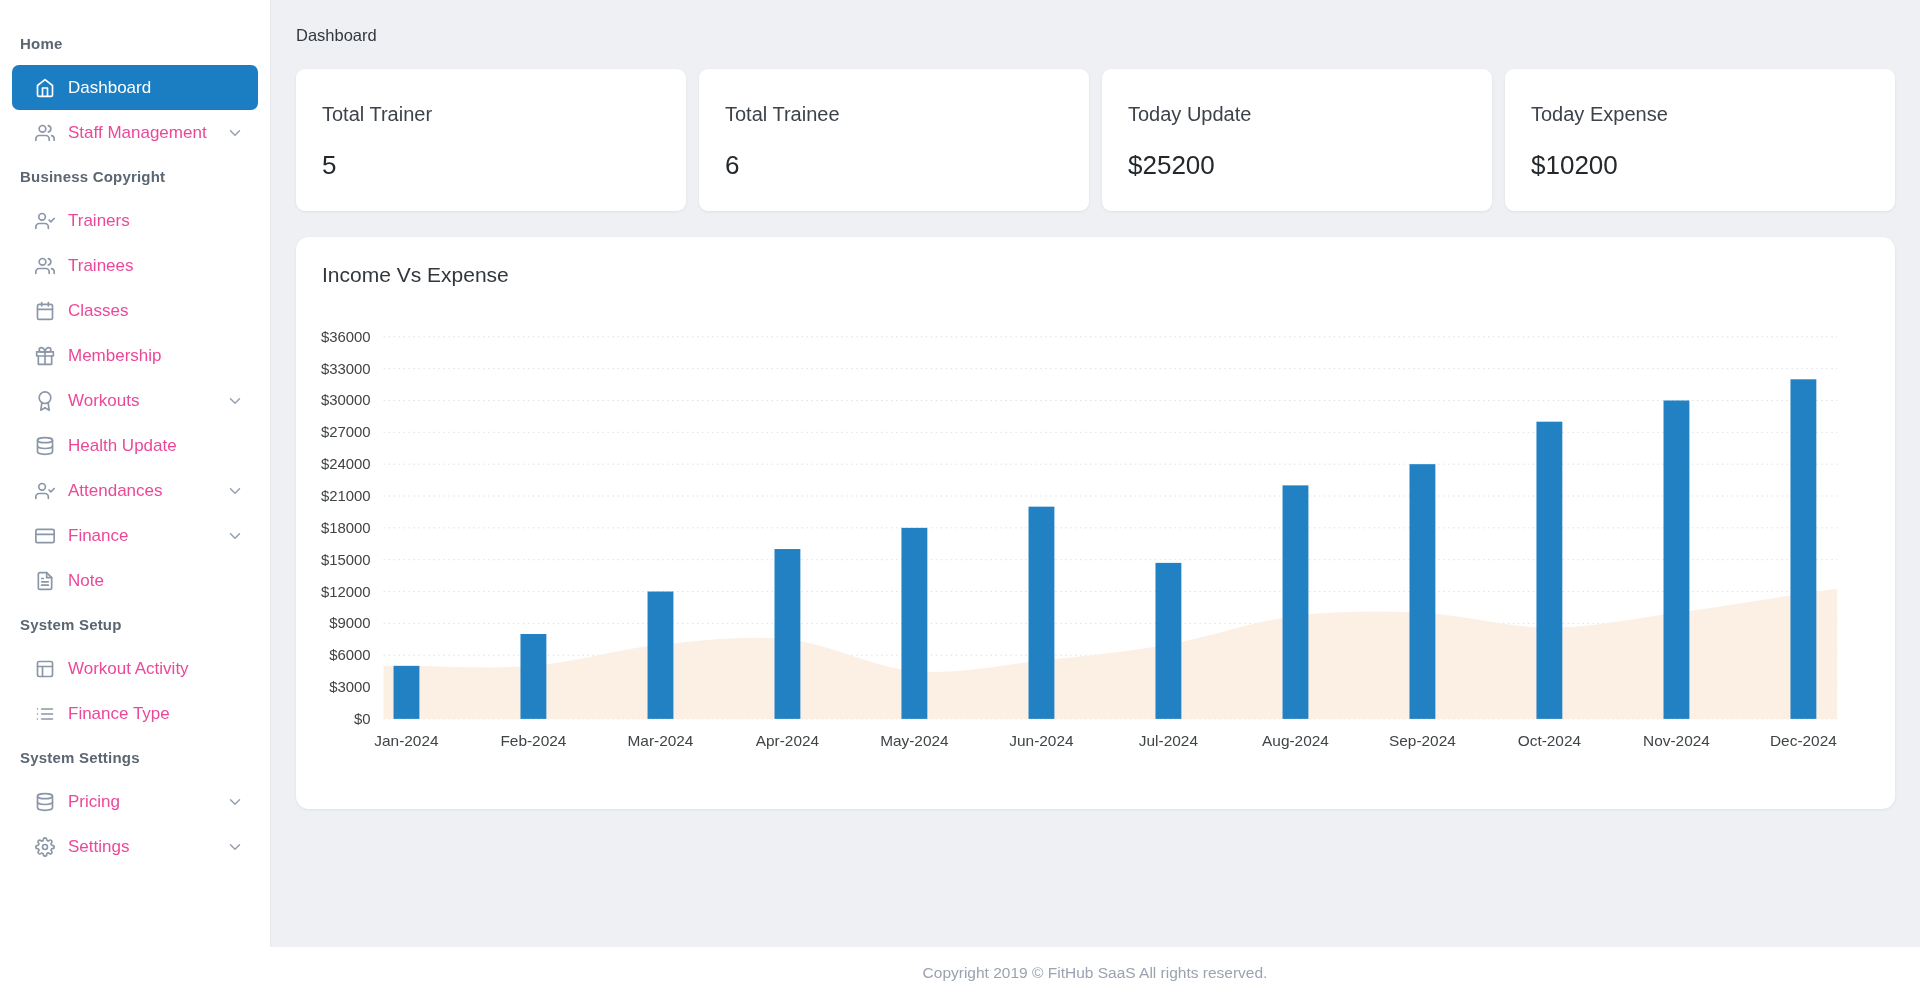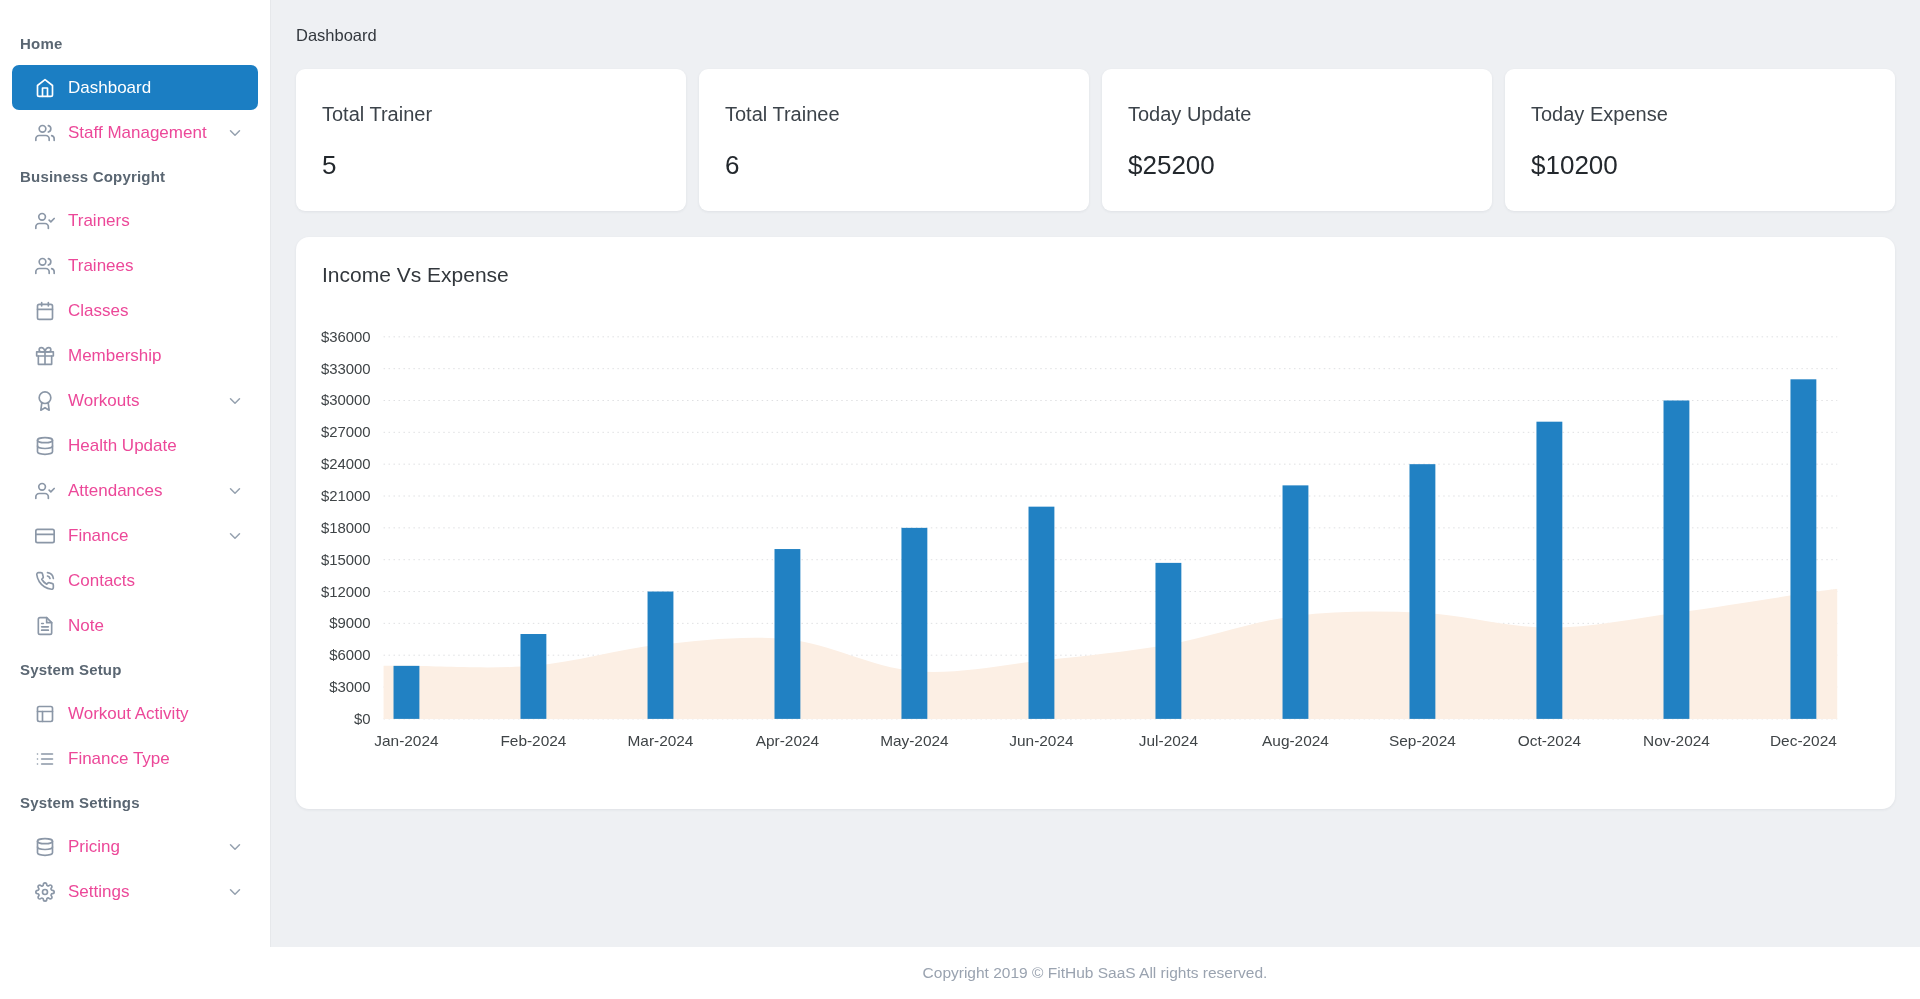--- a/index.html
+++ b/index.html
@@ -187,30 +187,20 @@
             <rect x="1" y="4" width="22" height="16" rx="2" ry="2"></rect>
             <line x1="1" y1="10" x2="23" y2="10"></line>
           </svg>
         </span>
         <span class="lbl">Finance</span>
         <span class="chev">
           <svg viewBox="0 0 24 24" fill="none" stroke-width="2" stroke-linecap="round" stroke-linejoin="round">
             <polyline points="6 9 12 15 18 9"></polyline>
           </svg>
         </span>
-      </a>
-      <a class="side-item">
-        <span class="ico">
-          <svg viewBox="0 0 24 24" fill="none" stroke-width="2" stroke-linecap="round" stroke-linejoin="round">
-            <path d="M22 16.92v3a2 2 0 0 1-2.18 2 19.79 19.79 0 0 1-8.63-3.07 19.5 19.5 0 0 1-6-6 19.79 19.79 0 0 1-3.07-8.67A2 2 0 0 1 4.11 2h3a2 2 0 0 1 2 1.72 12.84 12.84 0 0 0 .7 2.81 2 2 0 0 1-.45 2.11L8.09 9.91a16 16 0 0 0 6 6l1.27-1.27a2 2 0 0 1 2.11-.45 12.84 12.84 0 0 0 2.81.7A2 2 0 0 1 22 16.92z"></path>
-            <path d="M15 6a4 4 0 0 1 3 3"></path>
-            <path d="M15 2a8 8 0 0 1 7 7"></path>
-          </svg>
-        </span>
-        <span class="lbl">Contacts</span>
       </a>
       <a class="side-item">
         <span class="ico">
           <svg viewBox="0 0 24 24" fill="none" stroke-width="2" stroke-linecap="round" stroke-linejoin="round">
             <path d="M14 2H6a2 2 0 0 0-2 2v16a2 2 0 0 0 2 2h12a2 2 0 0 0 2-2V8z"></path>
             <polyline points="14 2 14 8 20 8"></polyline>
             <line x1="16" y1="13" x2="8" y2="13"></line>
             <line x1="16" y1="17" x2="8" y2="17"></line>
             <polyline points="10 9 9 9 8 9"></polyline>
           </svg>

